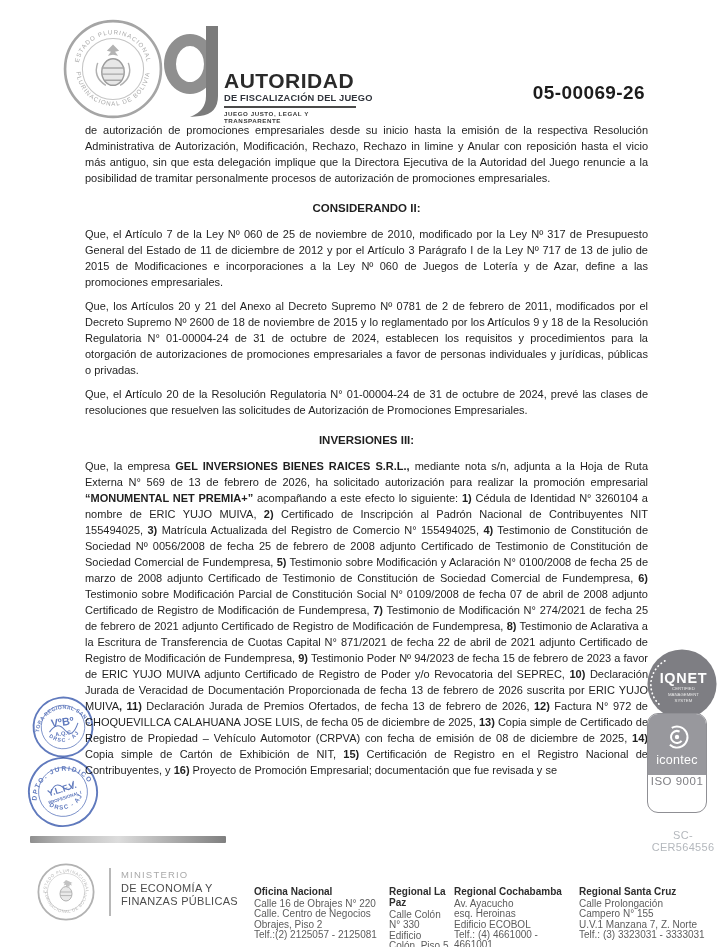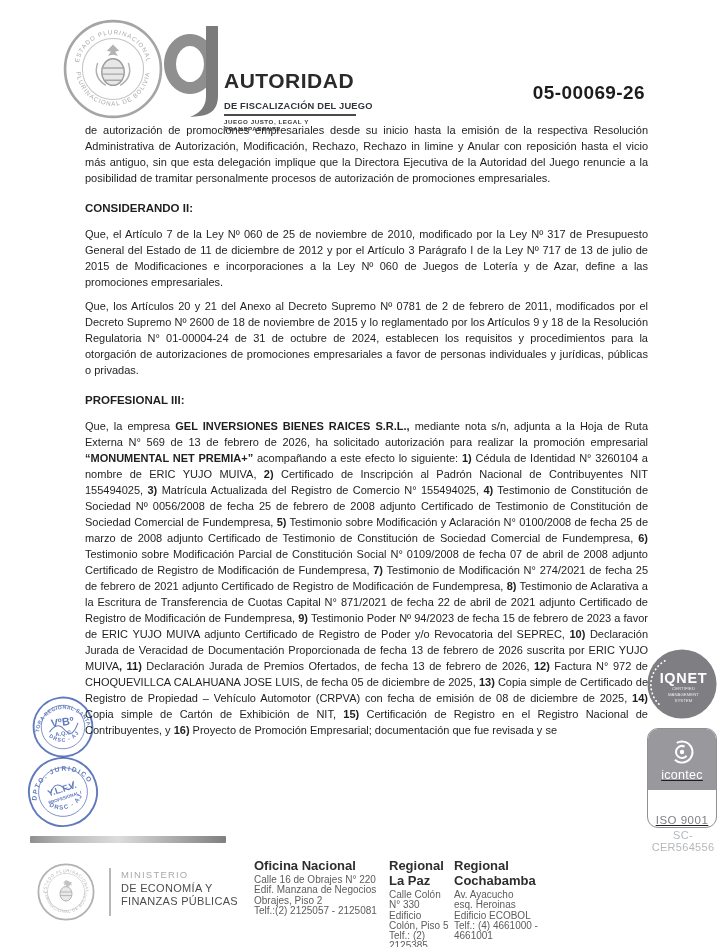--- a/index.html
+++ b/index.html
@@ -3,60 +3,60 @@
 <meta charset="utf-8">
 <style>
   html,body{margin:0;padding:0;background:#e8e8e8;}
   .page{position:relative;width:728px;height:947px;background:#ffffff;overflow:hidden;
         font-family:"Liberation Sans", sans-serif;color:#1e1e1e;}
   
   .seal-authority{position:absolute;left:62px;top:18px;width:102px;height:102px;}
   .aj-monogram{position:absolute;left:150px;top:20px;width:84px;height:98px;}
   .logo-text{position:absolute;left:224px;top:30px;width:160px;}
   .logo-title{font-size:21px;font-weight:bold;color:#2a2a2a;letter-spacing:.5px;line-height:22px;margin-top:40px;}
-  .logo-subtitle{font-size:9.3px;font-weight:bold;color:#30343c;letter-spacing:.2px;margin-top:9px;}
+  .logo-subtitle{font-size:9.3px;font-weight:bold;color:#30343c;letter-spacing:.2px;margin-top:1px;}
   .logo-tagline{font-size:6.2px;font-weight:bold;color:#3a3a3a;letter-spacing:.55px;
                 border-top:2px solid #4a4a4a;margin-top:3px;padding-top:2px;width:132px;}
   .doc-number{position:absolute;top:82px;right:83px;font-size:19px;font-weight:bold;color:#1c1c1c;letter-spacing:.4px;}
   
   .doc-body{position:absolute;left:85px;top:122px;width:563px;}
   .doc-body p{margin:0 0 8px 0;font-size:11px;line-height:16px;text-align:justify;color:#1f1f1f;}
-  .doc-body p.heading{font-weight:bold;text-align:left;margin:14px 0 10px 0;font-size:11.5px;}
+  .doc-body p.heading{font-weight:bold;text-align:center;margin:14px 0 10px 0;font-size:11.5px;}
   .doc-body b{font-weight:bold;}
   
   .stamp{position:absolute;mix-blend-mode:multiply;opacity:.88;}
   .stamp1{left:31px;top:695px;width:64px;height:64px;transform:rotate(-8deg);}
   .stamp2{left:26px;top:755px;width:74px;height:74px;transform:rotate(-18deg);}
   
   .iqnet-badge{position:absolute;left:646px;top:648px;width:72px;height:72px;}
-  .icontec-badge{position:absolute;left:647px;top:728px;width:70px;height:100px;
+  .icontec-badge{position:absolute;left:647px;top:713px;width:60px;height:100px;
                  border:1.5px solid #8f8f94;border-radius:11px;background:#fff;overflow:hidden;
-                 box-sizing:border-box;text-decoration:underline;}
+                 box-sizing:border-box;}
   .icontec-top{height:61px;background:#98989d;display:flex;flex-direction:column;align-items:center;justify-content:center;}
   .icontec-name{color:#fff;font-size:12.5px;letter-spacing:.3px;margin-top:1px;}
-  .icontec-bottom{height:36px;display:flex;align-items:flex-end;justify-content:center;}
+  .icontec-bottom{height:36px;display:flex;align-items:flex-start;justify-content:center;}
   .icontec-standard{color:#808085;font-size:11.5px;letter-spacing:.5px;}
   .cert-code{position:absolute;left:644px;top:829px;width:78px;text-align:center;
              font-size:11px;color:#b4b8bd;letter-spacing:.3px;}
   
   .scan-bar{position:absolute;left:30px;top:836px;width:196px;height:7px;
             background:linear-gradient(90deg,#8f8f8f 0%,#b9b9b9 18%,#dcdcdc 45%,#c2c2c2 60%,#7f7f7f 100%);
             border-radius:1px;}
   
   .footer-seal{position:absolute;left:36px;top:862px;width:60px;height:60px;}
   .footer-divider{position:absolute;left:109px;top:868px;width:1.5px;height:48px;background:#b8b8b8;}
   .ministry{position:absolute;left:121px;top:868px;line-height:13.5px;}
   .ministry-line1{font-size:9.5px;color:#a9a9a9;letter-spacing:1.2px;}
   .ministry-line2,.ministry-line3{font-size:11px;font-weight:normal;color:#4c4c4c;letter-spacing:.3px;}
   .office{position:absolute;top:858px;}
   .office-0{left:254px;width:128px;}
   .office-1{left:389px;width:62px;}
   .office-2{left:454px;width:120px;}
   .office-3{left:579px;width:135px;}
-  .office-title{font-size:13px;font-weight:bold;color:#2e2e2e;margin-bottom:2px;}
+  .office-title{font-size:10px;font-weight:bold;color:#2e2e2e;margin-bottom:2px;margin-top:28px;}
   .office-line{font-size:10px;color:#5c5c5c;line-height:10.3px;}
 </style>
 </head>
 <body>
 
 <div class="page">
 
   <svg class="seal-authority" viewBox="0 0 100 100">
     <circle cx="50" cy="50" r="47" fill="none" stroke="#a5a5a5" stroke-width="2.6"></circle>
     <circle cx="50" cy="50" r="30" fill="none" stroke="#c4c4c4" stroke-width="1"></circle>
@@ -89,21 +89,22 @@
     <div class="logo-tagline">JUEGO JUSTO, LEGAL Y TRANSPARENTE</div>
   </div>
 
   <div class="doc-number">05-00069-26</div>
 
   <div class="doc-body">
       <p><span>de autorización de promociones empresariales desde su inicio hasta la emisión de la respectiva Resolución Administrativa de Autorización, Modificación, Rechazo, Rechazo in limine y Anular con reposición hasta el vicio más antiguo, sin que esta delegación implique que la Directora Ejecutiva de la Autoridad del Juego renuncie a la posibilidad de tramitar personalmente procesos de autorización de promociones empresariales.</span></p>
       <p class="heading"><b>CONSIDERANDO II:</b></p>
       <p><span>Que, el Artículo 7 de la Ley Nº 060 de 25 de noviembre de 2010, modificado por la Ley Nº 317 de Presupuesto General del Estado de 11 de diciembre de 2012 y por el Artículo 3 Parágrafo I de la Ley Nº 717 de 13 de julio de 2015 de Modificaciones e incorporaciones a la Ley Nº 060 de Juegos de Lotería y de Azar, define a las promociones empresariales.</span></p>
       <p><span>Que, los Artículos 20 y 21 del Anexo al Decreto Supremo Nº 0781 de 2 de febrero de 2011, modificados por el Decreto Supremo Nº 2600 de 18 de noviembre de 2015 y lo reglamentado por los Artículos 9 y 18 de la Resolución Regulatoria N° 01-00004-24 de 31 de octubre de 2024, establecen los requisitos y procedimientos para la otorgación de autorizaciones de promociones empresariales a favor de personas individuales y jurídicas, públicas o privadas.</span></p>
-      <p class="heading"><b>PROFESIONAL III:</b></p>
+      <p><span>Que, el Artículo 20 de la Resolución Regulatoria N° 01-00004-24 de 31 de octubre de 2024, prevé las clases de resoluciones que resuelven las solicitudes de Autorización de Promociones Empresariales.</span></p>
+      <p class="heading"><b>INVERSIONES III:</b></p>
       <p><span>Que, la empresa </span><b>GEL INVERSIONES BIENES RAICES S.R.L.,</b><span> mediante nota s/n, adjunta a la Hoja de Ruta Externa N° 569 de 13 de febrero de 2026, ha solicitado autorización para realizar la promoción empresarial </span><b>“MONUMENTAL NET PREMIA+”</b><span> acompañando a este efecto lo siguiente: </span><b>1)</b><span> Cédula de Identidad N° 3260104 a nombre de ERIC YUJO MUIVA, </span><b>2)</b><span> Certificado de Inscripción al Padrón Nacional de Contribuyentes NIT 155494025, </span><b>3)</b><span> Matrícula Actualizada del Registro de Comercio N° 155494025, </span><b>4)</b><span> Testimonio de Constitución de Sociedad Nº 0056/2008 de fecha 25 de febrero de 2008 adjunto Certificado de Testimonio de Constitución de Sociedad Comercial de Fundempresa, </span><b>5)</b><span> Testimonio sobre Modificación y Aclaración N° 0100/2008 de fecha 25 de marzo de 2008 adjunto Certificado de Testimonio de Constitución de Sociedad Comercial de Fundempresa, </span><b>6)</b><span> Testimonio sobre Modificación Parcial de Constitución Social N° 0109/2008 de fecha 07 de abril de 2008 adjunto Certificado de Registro de Modificación de Fundempresa, </span><b>7)</b><span> Testimonio de Modificación N° 274/2021 de fecha 25 de febrero de 2021 adjunto Certificado de Registro de Modificación de Fundempresa, </span><b>8)</b><span> Testimonio de Aclarativa a la Escritura de Transferencia de Cuotas Capital N° 871/2021 de fecha 22 de abril de 2021 adjunto Certificado de Registro de Modificación de Fundempresa, </span><b>9)</b><span> Testimonio Poder Nº 94/2023 de fecha 15 de febrero de 2023 a favor de ERIC YUJO MUIVA adjunto Certificado de Registro de Poder y/o Revocatoria del SEPREC, </span><b>10)</b><span> Declaración Jurada de Veracidad de Documentación Proporcionada de fecha 13 de febrero de 2026 suscrita por ERIC YUJO MUIVA</span><b>, 11)</b><span> Declaración Jurada de Premios Ofertados, de fecha 13 de febrero de 2026, </span><b>12)</b><span> Factura N° 972 de CHOQUEVILLCA CALAHUANA JOSE LUIS, de fecha 05 de diciembre de 2025, </span><b>13)</b><span> Copia simple de Certificado de Registro de Propiedad – Vehículo Automotor (CRPVA) con fecha de emisión de 08 de diciembre de 2025, </span><b>14)</b><span> Copia simple de Cartón de Exhibición de NIT, </span><b>15)</b><span> Certificación de Registro en el Registro Nacional de Contribuyentes, y </span><b>16)</b><span> Proyecto de Promoción Empresarial; documentación que fue revisada y se</span></p>
     </div>
 
   <svg class="stamp stamp1" viewBox="0 0 100 100">
     <defs>
       <path id="s1top" d="M 12,52 A 39,39 0 0 1 88,52"></path>
       <path id="s1bot" d="M 20,50 A 31,31 0 0 0 80,50"></path>
     </defs>
     <circle cx="50" cy="50" r="46" fill="none" stroke="#4a67b4" stroke-width="3"></circle>
     <circle cx="50" cy="50" r="34" fill="none" stroke="#4a67b4" stroke-width="1.2"></circle>
@@ -186,32 +187,39 @@
 
   <div class="ministry">
     <div class="ministry-line1">MINISTERIO</div>
     <div class="ministry-line2">DE ECONOMÍA Y</div>
     <div class="ministry-line3">FINANZAS PÚBLICAS</div>
   </div>
 
   <div class="office office-0">
     <div class="office-title">Oficina Nacional</div>
     <div class="office-line">Calle 16 de Obrajes N° 220</div>
-    <div class="office-line">Edif. Manzana de Negocios</div>
+    <div class="office-line">Calle. Centro de Negocios</div>
     <div class="office-line">Obrajes, Piso 2</div>
     <div class="office-line">Telf.:(2) 2125057 - 2125081</div>
   </div>
   <div class="office office-1">
     <div class="office-title">Regional La Paz</div>
     <div class="office-line">Calle Colón</div>
     <div class="office-line">N° 330 Edificio</div>
     <div class="office-line">Colón, Piso 5</div>
     <div class="office-line">Telf.: (2) 2125385</div>
   </div>
   <div class="office office-2">
     <div class="office-title">Regional Cochabamba</div>
     <div class="office-line">Av. Ayacucho</div>
     <div class="office-line">esq. Heroinas</div>
     <div class="office-line">Edificio ECOBOL</div>
     <div class="office-line">Telf.: (4) 4661000 - 4661001</div>
   </div>
+  <div class="office office-3">
+    <div class="office-title">Regional Santa Cruz</div>
+    <div class="office-line">Calle Prolongación</div>
+    <div class="office-line">Campero N° 155</div>
+    <div class="office-line">U.V.1 Manzana 7, Z. Norte</div>
+    <div class="office-line">Telf.: (3) 3323031 - 3333031</div>
+  </div>
 
 </div>
 
 </body></html>

